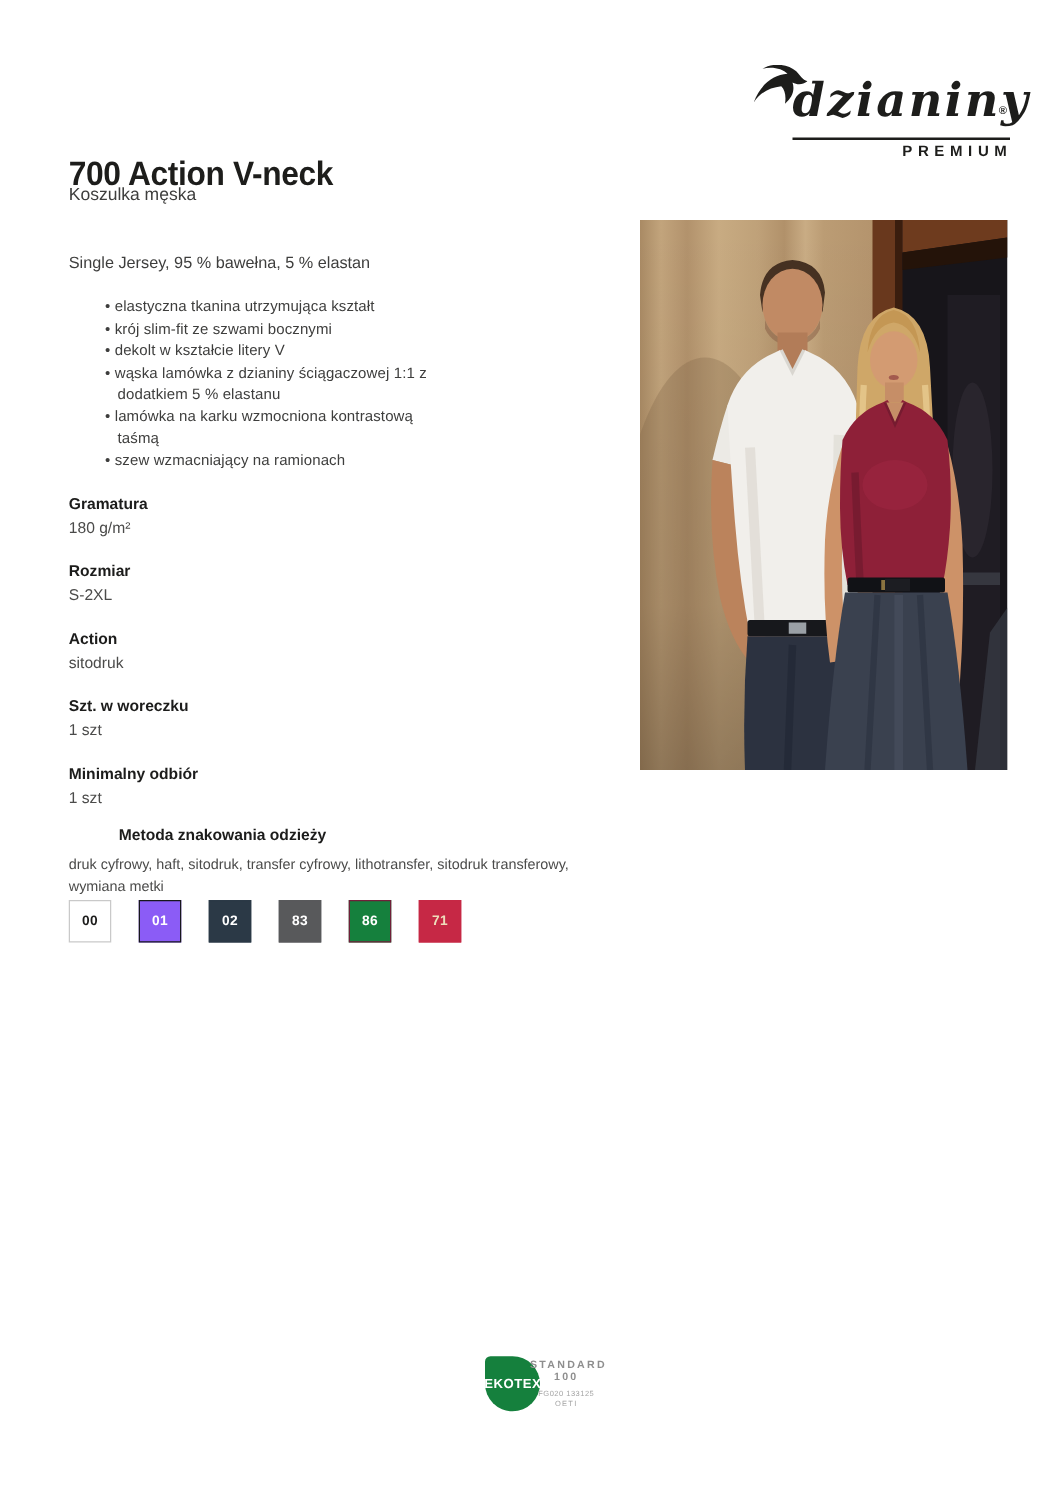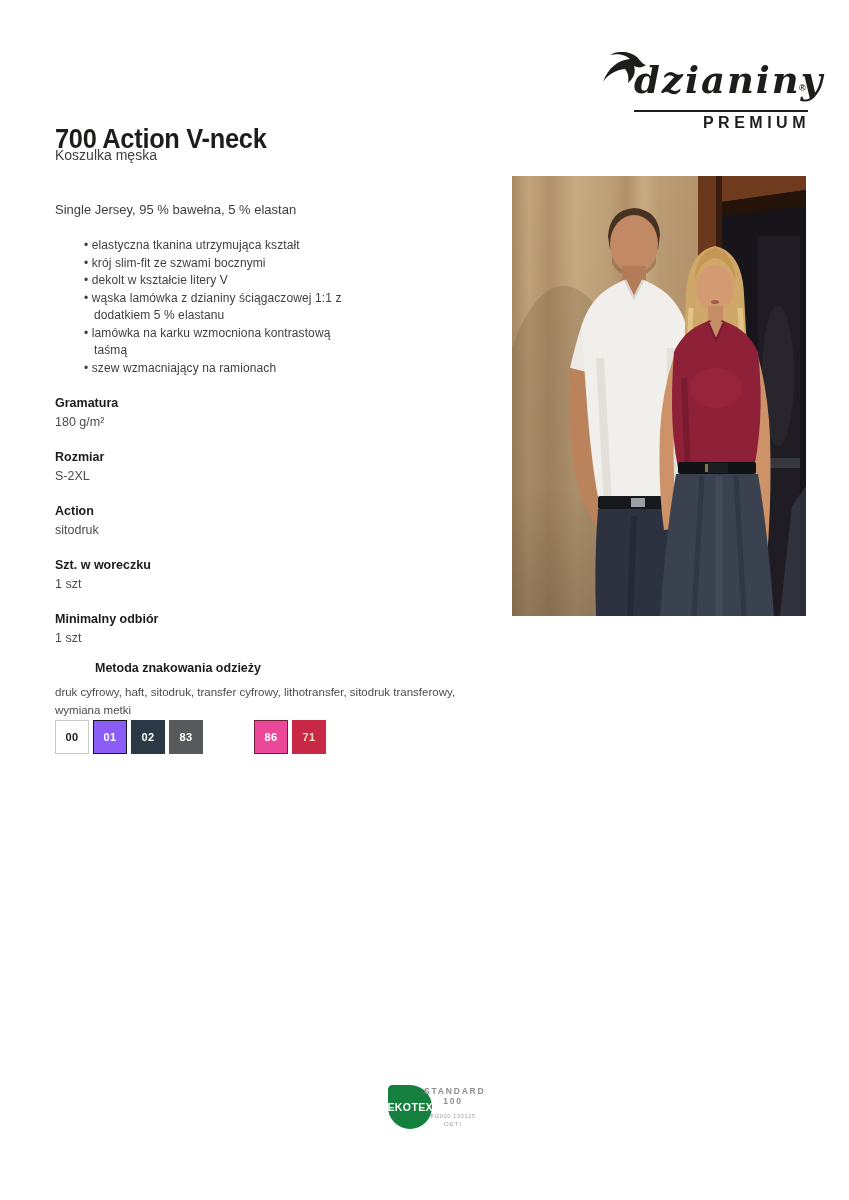--- a/index.html
+++ b/index.html
@@ -15,21 +15,21 @@
   .wordmark {
     position:absolute; left:34px; top:8px; width:168px;
     font-family:"DejaVu Serif","Liberation Serif",serif;
     font-style:italic; font-weight:bold; font-size:37px; line-height:44px;
     letter-spacing:2px; color:#1d1d1b; white-space:nowrap;
   }
   .registered-mark { position:absolute; left:199px; top:33px; font-size:9px; font-style:normal; font-weight:bold; }
   .logo-rule { position:absolute; left:34px; top:60px; width:174px; height:2px; background:#1d1d1b; }
   .premium-label {
     position:absolute; right:2px; top:64px;
-    font-size:16px; font-weight:bold; letter-spacing:4.5px; color:#1d1d1b;
+    font-size:12px; font-weight:bold; letter-spacing:4.5px; color:#1d1d1b;
   }
 
   
   .product-title {
     position:absolute; left:55px; top:106px;
     font-size:27px; font-weight:bold; letter-spacing:-0.3px; color:#1d1d1b;
     transform:scaleX(0.94); transform-origin:left center; white-space:nowrap;
   }
   .product-subtitle { position:absolute; left:55px; top:147px; font-size:14px; color:#3e3e3d; }
   .material-line { position:absolute; left:55px; top:202px; font-size:13px; color:#3e3e3d; }
@@ -51,21 +51,21 @@
 
   
   .marking { position:absolute; left:55px; top:661px; width:520px; }
   .marking-label { font-size:12.5px; font-weight:bold; color:#1c1c1b;padding-left:40px; }
   .marking-methods {
     margin:8px 0 0 0; font-size:11.5px; line-height:18px; color:#4b4b4a;
     white-space:pre-line;
   }
 
   
-  .swatch-row { position:absolute; left:55px; top:720px; display:flex; gap:4px;border-radius:16px; }
+  .swatch-row { position:absolute; left:55px; top:720px; display:flex; gap:22px;border-radius:16px; }
   .swatch {
     width:34px; height:34px; box-sizing:border-box; border:1px solid transparent;
     display:flex; align-items:center; justify-content:center;
     font-size:11px; font-weight:bold; letter-spacing:0.3px;
   }
 
   
   .product-photo { position:absolute; left:512px; top:176px; width:294px; height:440px; margin:0; }
   .product-photo svg { display:block; width:100%; height:100%; }
 
@@ -138,21 +138,21 @@
     <div class="marking-label">Metoda znakowania odzieży</div>
     <p class="marking-methods">druk cyfrowy, haft, sitodruk, transfer cyfrowy, lithotransfer,  sitodruk transferowy,
 wymiana metki</p>
   </div>
 
   <div class="swatch-row">
     <div class="swatch" style="background-color: rgb(255, 255, 255); color: rgb(28, 28, 27); border-color: rgb(201, 201, 201);">00</div>
     <div class="swatch" style="background-color: #8b5cf6; color: rgb(255, 255, 255); border-color: rgb(23, 23, 28);">01</div>
     <div class="swatch" style="background-color: rgb(43, 57, 70); color: rgb(255, 255, 255); border-color: rgb(43, 57, 70);">02</div>
     <div class="swatch" style="background-color: rgb(88, 89, 91); color: rgb(255, 255, 255); border-color: rgb(88, 89, 91);">83</div>
-    <div class="swatch" style="background-color: #ec4899; color: rgb(255, 255, 255); border-color: rgb(112, 31, 57); margin-left: 47px;">86</div>
+    <div class="swatch" style="background-color: #15803d; color: rgb(255, 255, 255); border-color: rgb(112, 31, 57);">86</div>
     <div class="swatch" style="background-color: rgb(198, 40, 69); color: rgb(238, 221, 187); border-color: rgb(198, 40, 69);">71</div>
   </div>
 
   <figure class="product-photo">
     <svg viewBox="0 0 294 440" preserveAspectRatio="none" aria-hidden="true">
       <defs>
         <linearGradient id="wallg" x1="0" y1="0" x2="1" y2="0">
           <stop offset="0" stop-color="#a98a64"></stop>
           <stop offset="0.08" stop-color="#c2a47c"></stop>
           <stop offset="0.18" stop-color="#b2926c"></stop>

